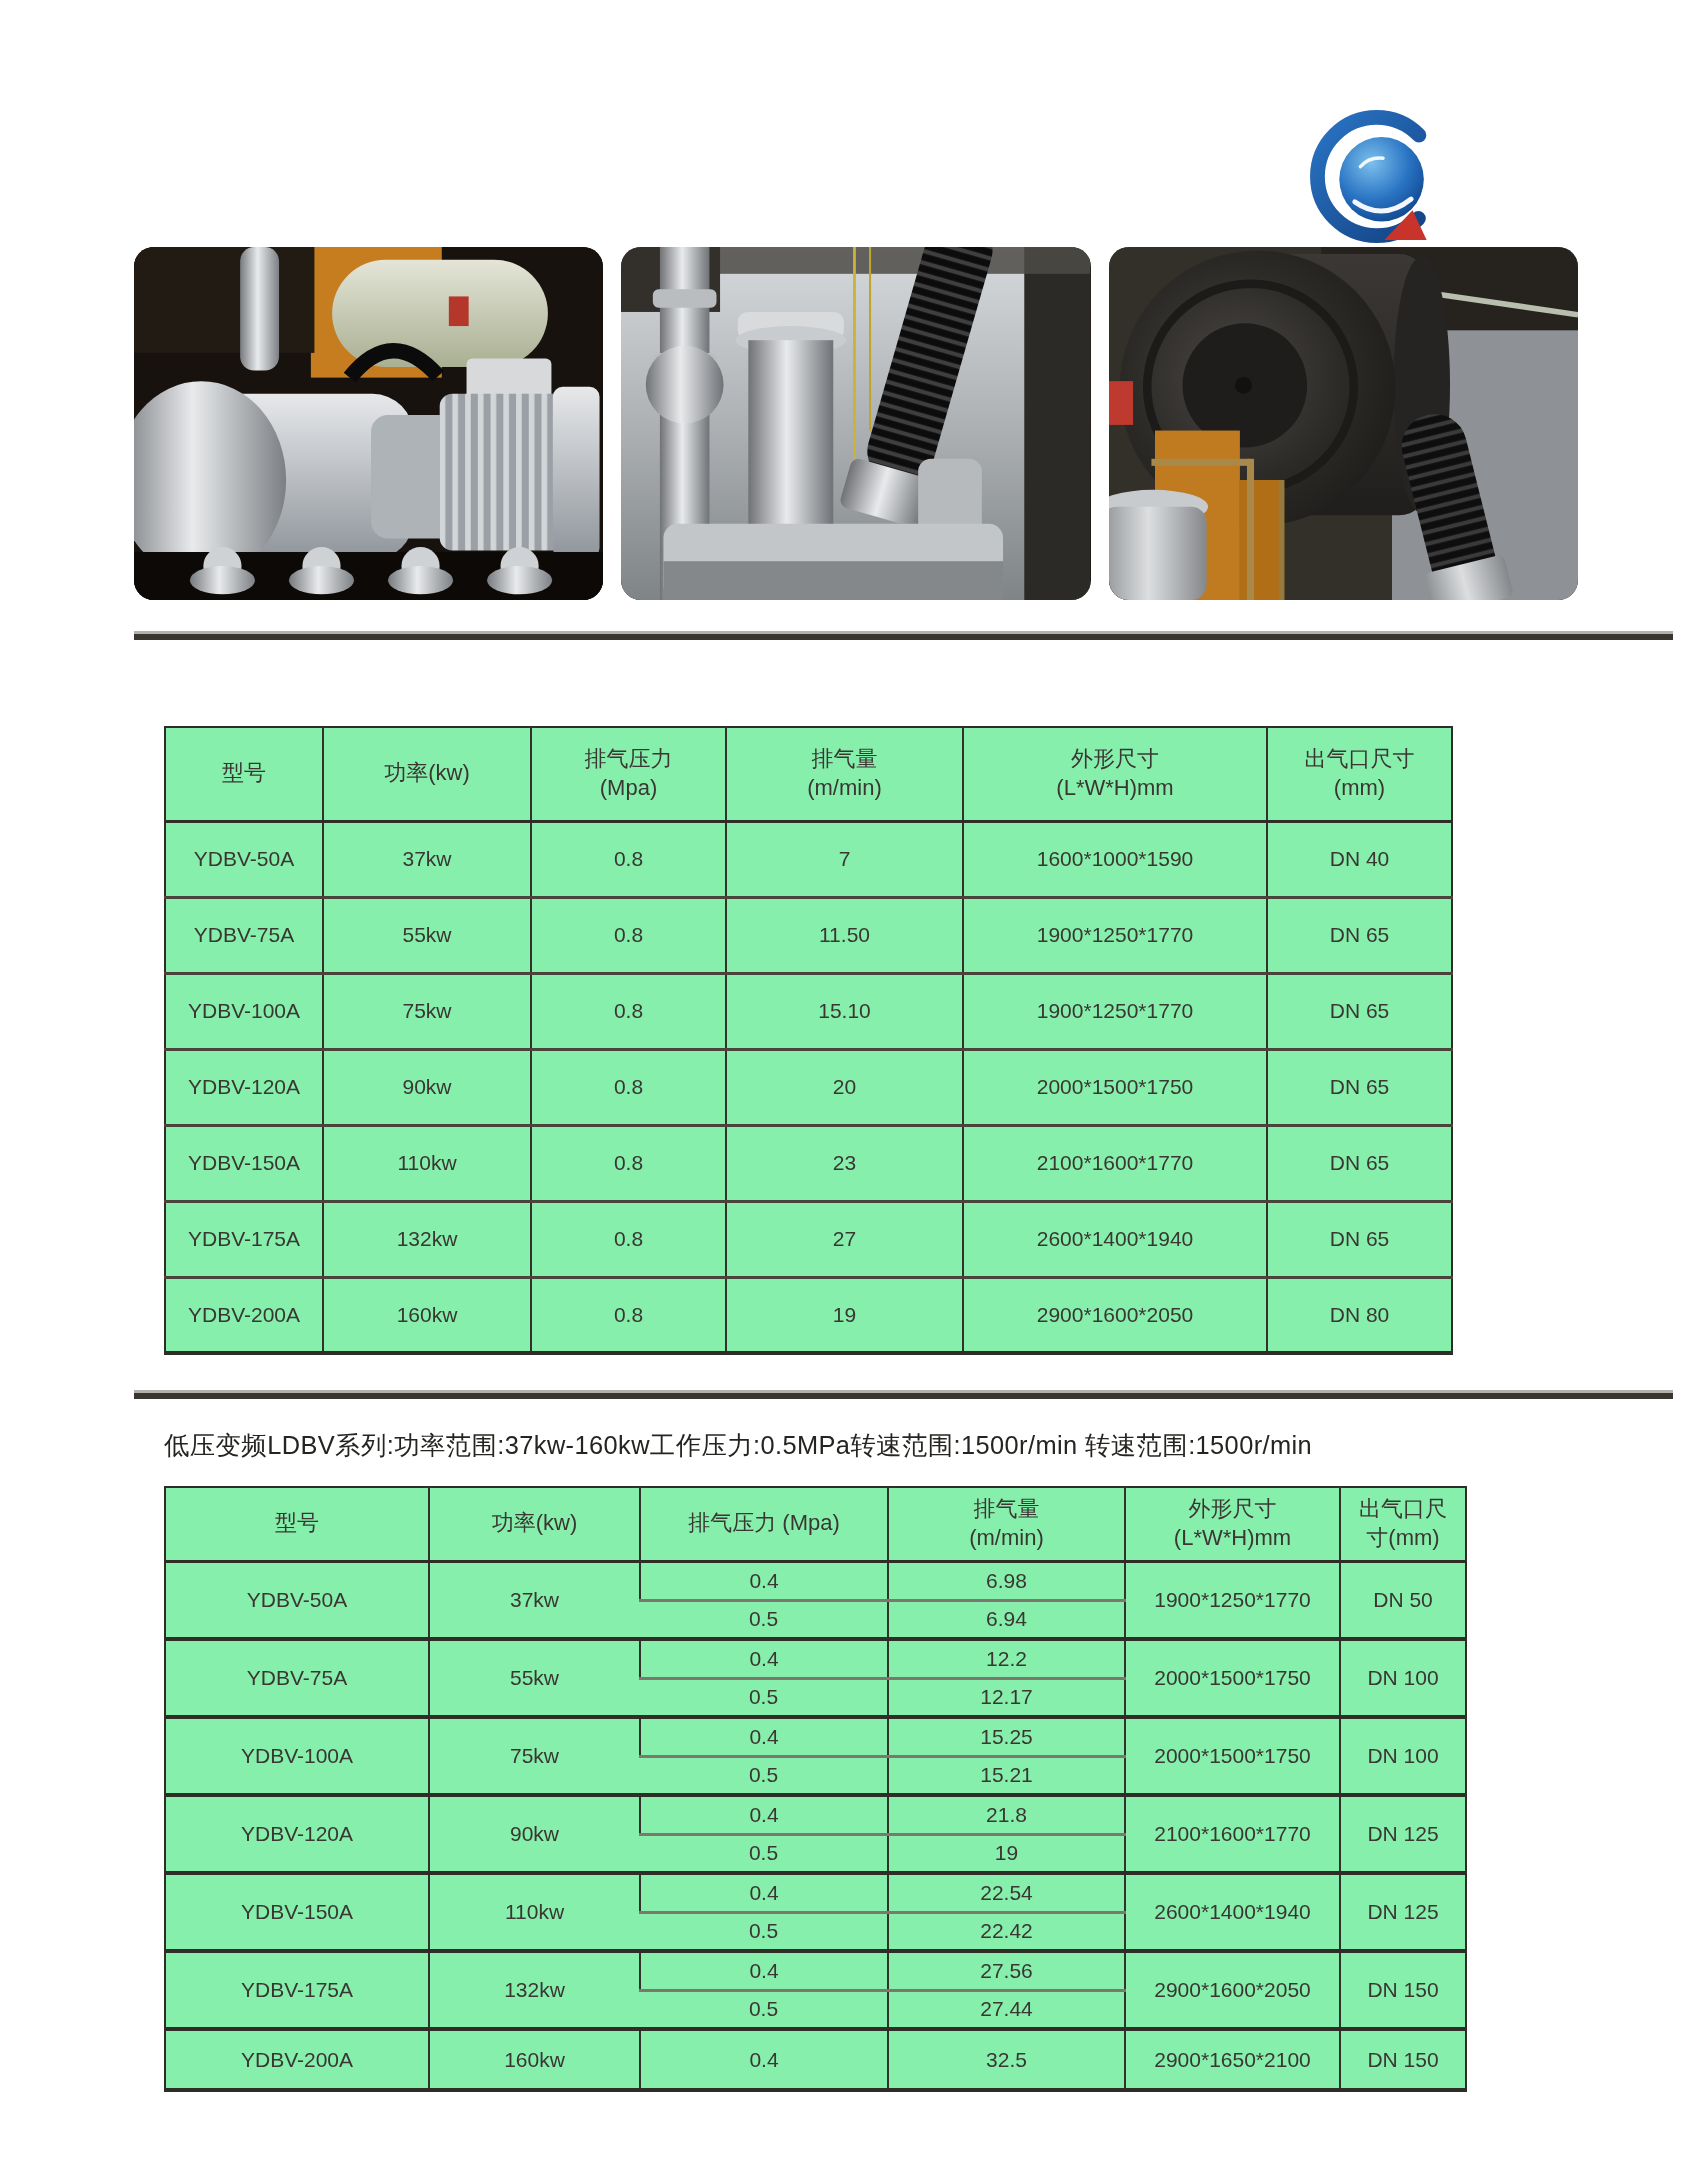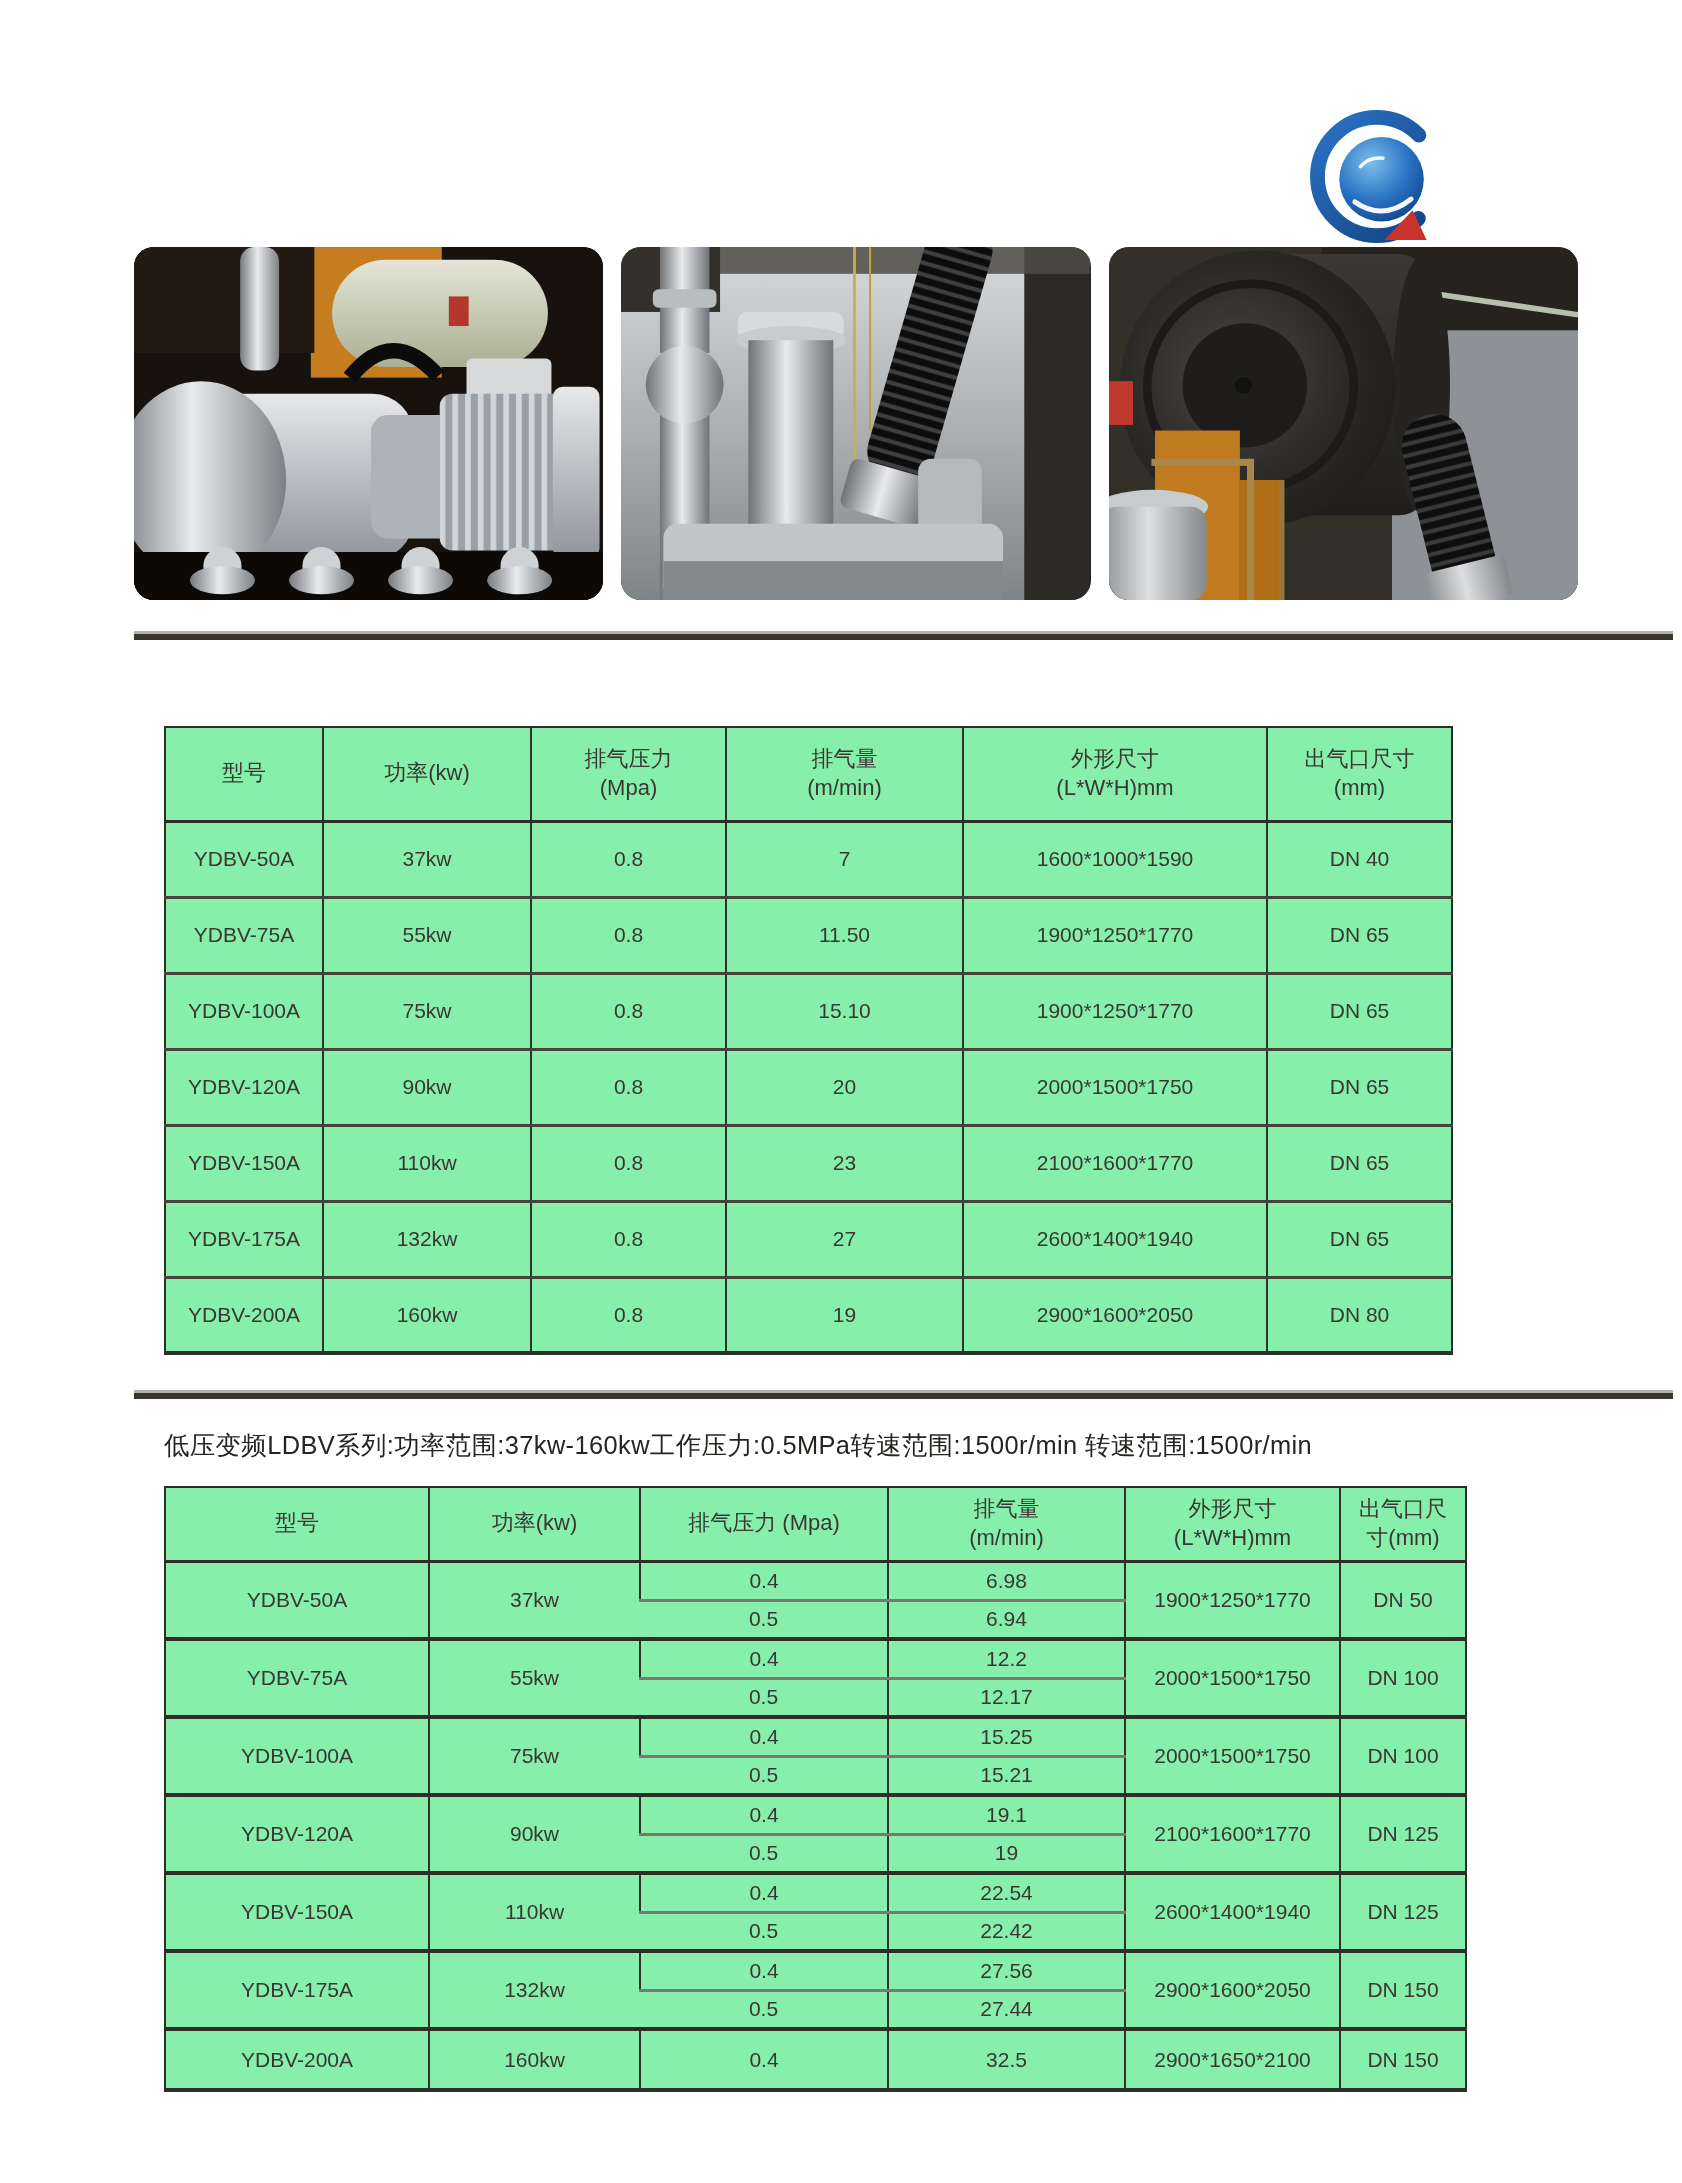--- a/index.html
+++ b/index.html
@@ -401,21 +401,21 @@
     </tr>
     <tr class="sub sub2">
       <td>0.5</td>
       <td>15.21</td>
     </tr>
 
     <tr class="sub">
       <td class="span" rowspan="2">YDBV-120A</td>
       <td class="span" rowspan="2">90kw</td>
       <td class="pq1">0.4</td>
-      <td class="pq1">19.1</td>
+      <td class="pq1">21.8</td>
       <td class="span" rowspan="2">2100*1600*1770</td>
       <td class="span" rowspan="2">DN 125</td>
     </tr>
     <tr class="sub sub2">
       <td>0.5</td>
       <td>19</td>
     </tr>
 
     <tr class="sub">
       <td class="span" rowspan="2">YDBV-150A</td>

